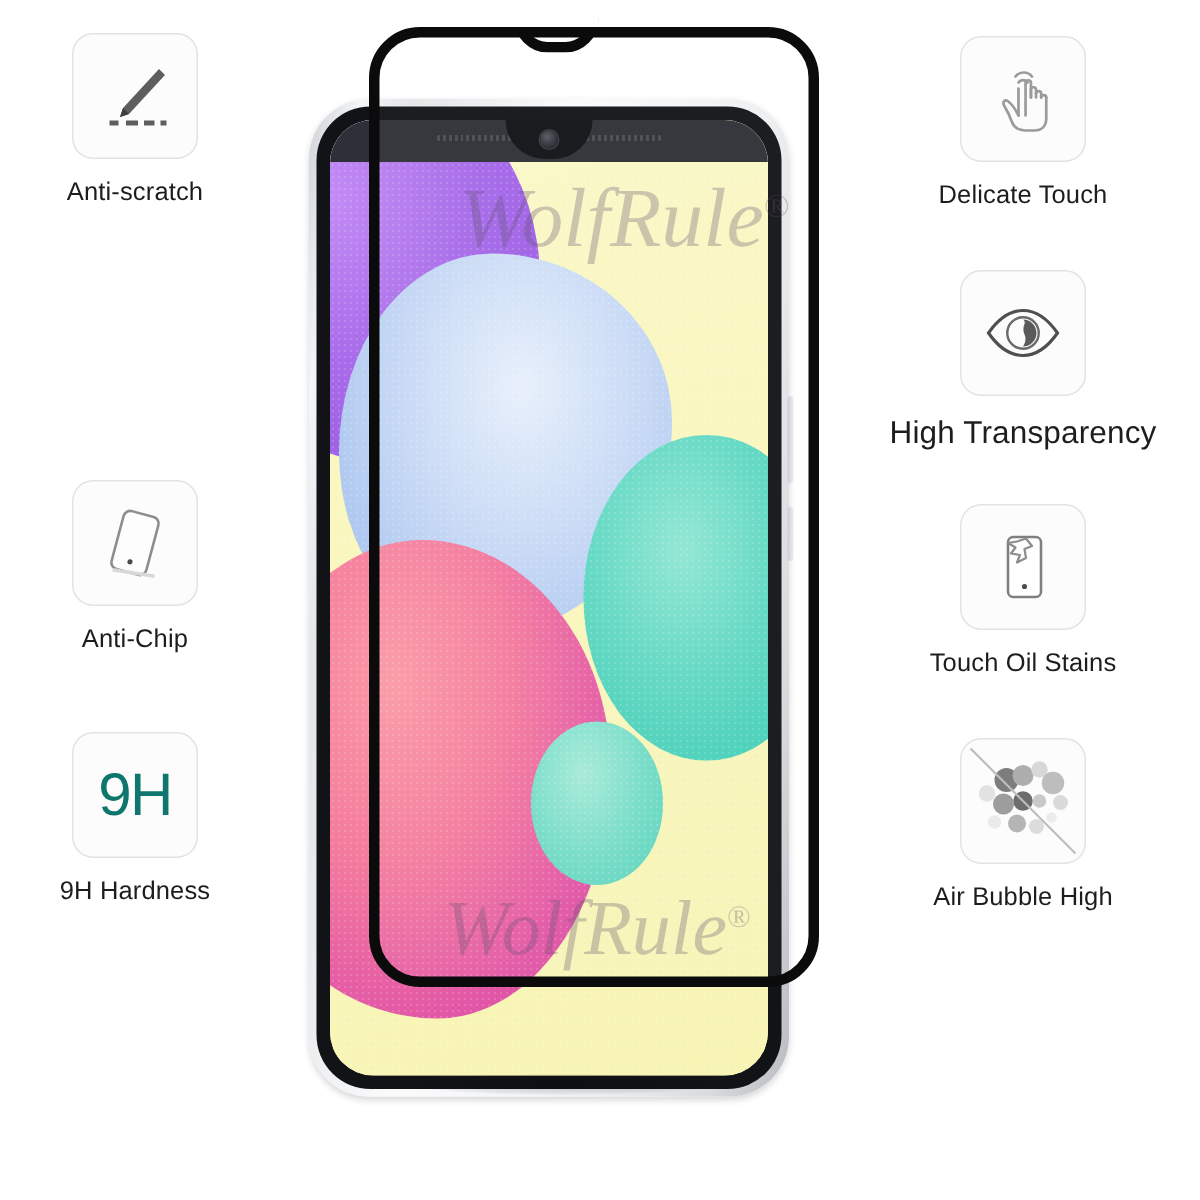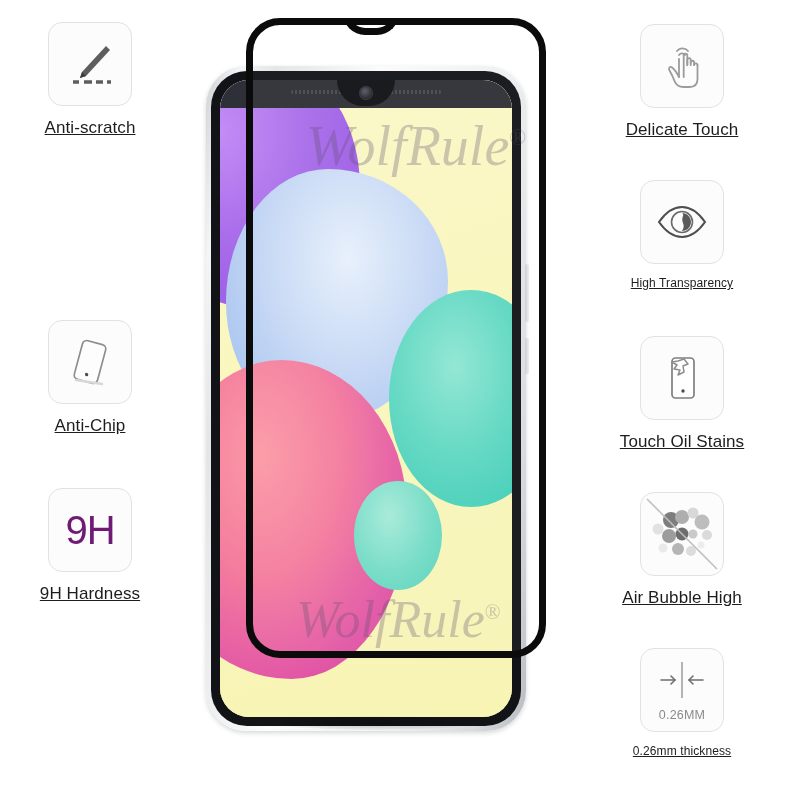--- a/index.html
+++ b/index.html
@@ -19,26 +19,26 @@
   .feature{position:absolute;width:180px;display:flex;flex-direction:column;
            align-items:center;}
   .icon-box{
     width:84px;height:84px;border:1px solid #e2e2e2;border-radius:14px;
     background:#fcfcfc;box-sizing:border-box;position:relative;
     display:flex;align-items:center;justify-content:center;overflow:hidden;
   }
   .icon-box svg{display:block;}
   .feature-label{
     margin-top:13px;font-size:17px;color:#1d1d1d;letter-spacing:.1px;
-    white-space:nowrap;text-align:center;line-height:1.1;text-decoration:underline;
-  }
-  .label-wide{font-size:12px;}
-
-  
-  .nineh{font-size:40px;color:#701a75;font-weight:400;letter-spacing:-1px;
+    white-space:nowrap;text-align:center;line-height:1.1;
+  }
+  .label-wide{font-size:21px;}
+
+  
+  .nineh{font-size:40px;color:#0f766e;font-weight:400;letter-spacing:-1px;
          font-family:"Liberation Sans",sans-serif;}
   .mm-text{position:absolute;bottom:9px;left:0;right:0;text-align:center;
            font-size:12.5px;color:#8a8a8a;letter-spacing:.2px;}
 
   
   .phone-wrap{position:absolute;left:196px;top:18px;width:350px;height:740px;}
 
   .phone{
     position:absolute;left:10px;top:48px;width:320px;height:665px;
     border-radius:40px;
@@ -248,35 +248,20 @@
             <circle cx="37" cy="56" r="6" fill="#b5b5b5"></circle>
             <circle cx="50" cy="58" r="5" fill="#dcdcdc"></circle>
             <circle cx="60" cy="52" r="3.5" fill="#ececec"></circle>
           </g>
           <line x1="6" y1="6" x2="76" y2="76" stroke="#bdbdbd" stroke-width="1.5"></line>
         </svg>
       </div>
       <div class="feature-label">Air Bubble High</div>
     </div>
 
-    <div class="feature" style="top:648px">
-      <div class="icon-box">
-        <svg width="70" height="50" viewBox="0 0 70 50" style="margin-bottom:14px">
-          <line x1="35" y1="4" x2="35" y2="40" stroke="#9b9b9b" stroke-width="1.5"></line>
-          <g stroke="#6e6e6e" stroke-width="1.6" fill="none" stroke-linecap="round" stroke-linejoin="round">
-            <line x1="14" y1="22" x2="28" y2="22"></line>
-            <polyline points="24,18 28,22 24,26"></polyline>
-            <line x1="56" y1="22" x2="42" y2="22"></line>
-            <polyline points="46,18 42,22 46,26"></polyline>
-          </g>
-        </svg>
-        <div class="mm-text">0.26MM</div>
-      </div>
-      <div class="feature-label label-wide">0.26mm thickness</div>
-    </div>
   </div>
 
   <div class="phone-wrap">
 
     <div class="phone">
       <div class="phone-inner">
         <div class="screen">
           <div class="bg-yellow"></div>
           <div class="blob b-purple"></div>
           <div class="blob b-blue"></div>

